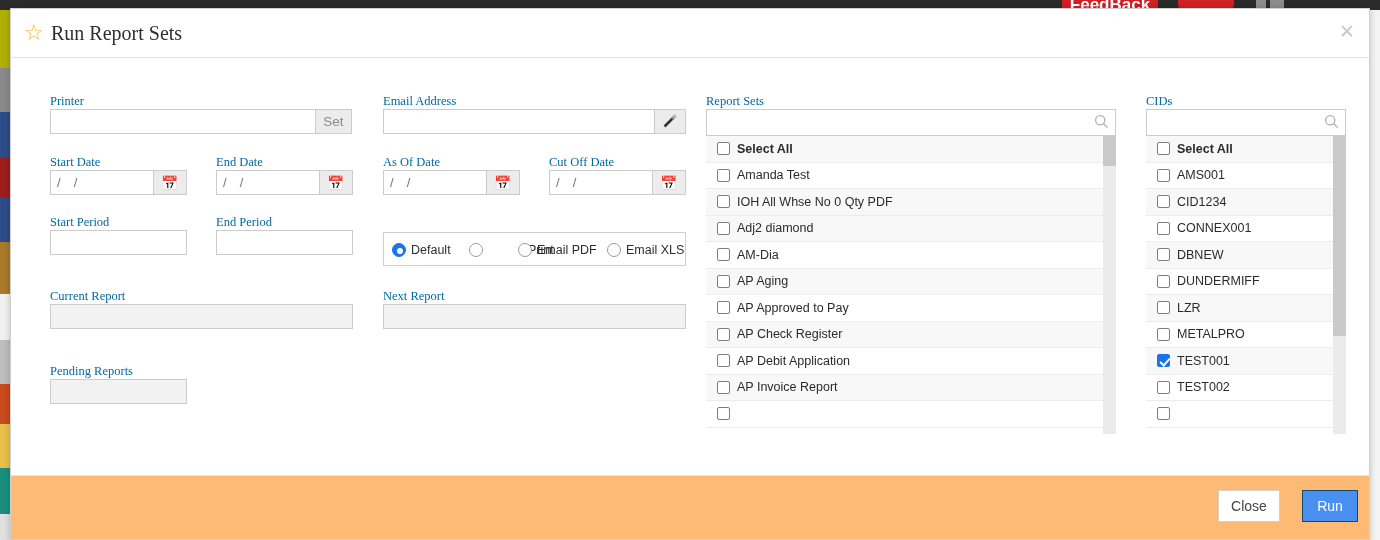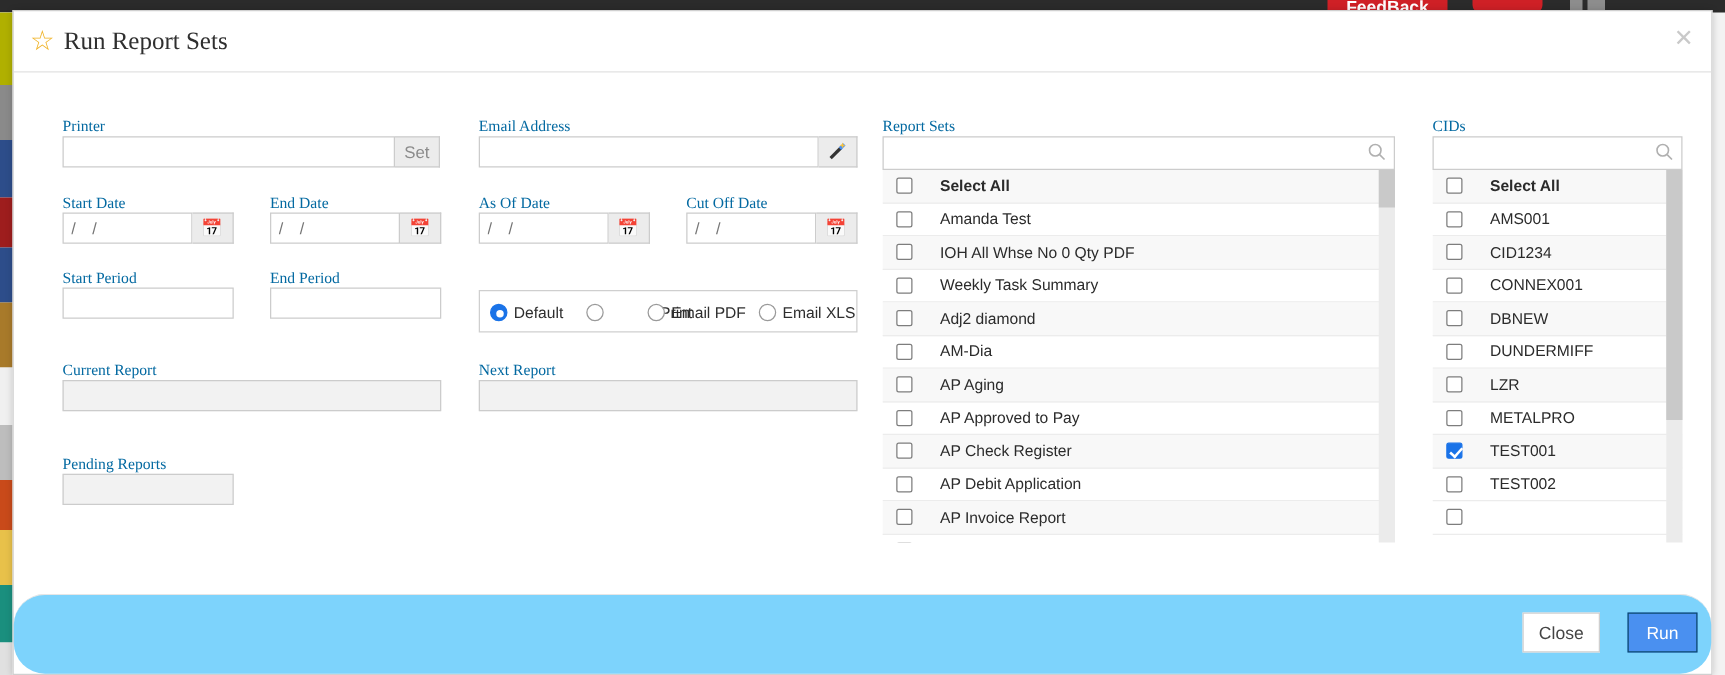--- a/index.html
+++ b/index.html
@@ -18,21 +18,21 @@
   }
   #bg-topbar {
     position: absolute; left: 0; top: 0; width: 1380px; height: 10px;
     background: #2b2b2b;
   }
   #bg-feedback {
     position: absolute; left: 1062px; top: 0px;
     width: 96px; height: 14px;
     background: #cf2026; color: #fff;
     border-radius: 0 0 4px 4px;
-    font-size: 14px; font-weight: bold;
+    font-size: 17px; font-weight: bold;
     text-align: center; line-height: 10px;
     overflow: hidden;
   }
   #bg-redpill {
     position: absolute; left: 1178px; top: 0px;
     width: 56px; height: 11px;
     background: #cf2026; border-radius: 0 0 7px 7px;
   }
   #bg-grid-a { position:absolute; left:1256px; top:0; width:10px; height:10px; background:#8d8d8d; }
   #bg-grid-b { position:absolute; left:1270px; top:0; width:14px; height:10px; background:#8d8d8d; }
@@ -77,22 +77,21 @@
   #modal-close {
     position: absolute; right: 13px; top: 14px;
     width: 18px; height: 18px;
     color: #c9c9c9; font-size: 19px; line-height: 18px;
     text-align: center; cursor: pointer;
   }
   #modal-footer {
     position: absolute; left: 0; bottom: 0;
     width: 100%; height: 64px;
     border-top: 1px solid #e6e6e6;
-    background: #7dd3fc;
-    border-radius: 25px;
+    background: #fdba74;
   }
   #btn-close {
     position: absolute; right: 89px; top: 14px;
     width: 62px; height: 32px;
     background: #fff; border: 1px solid #cfcfcf;
     color: #444; font-size: 14px; cursor: pointer;
     font-family: "Liberation Sans", sans-serif;
   }
   #btn-run {
     position: absolute; right: 11px; top: 14px;
@@ -207,21 +206,21 @@
   .cbox.checked {
     background: #1a73e8; border-color: #1a73e8;
   }
   .cbox.checked::after {
     content: ""; position: absolute;
     left: 4px; top: 0.5px; width: 4px; height: 8px;
     border: solid #fff; border-width: 0 2px 2px 0;
     transform: rotate(42deg);
   }
   .row-label {
-    font-size: 12.5px; color: #2b2b2b; margin-left: 22px; white-space: nowrap;
+    font-size: 12.5px; color: #2b2b2b; margin-left: 7px; white-space: nowrap;
   }
   .scroll-track {
     position: absolute; top: 0; width: 13px;
     background: #ebebeb;
   }
   .scroll-thumb {
     position: absolute; left: 0; width: 13px;
     background: #c9c9c9; cursor: pointer;
   }
 </style>
@@ -350,24 +349,20 @@
           <span class="row-label">Select All</span>
         </div>
         <div class="list-row">
           <span class="cbox"></span>
           <span class="row-label">Amanda Test</span>
         </div>
         <div class="list-row alt">
           <span class="cbox"></span>
           <span class="row-label">IOH All Whse No 0 Qty PDF</span>
         </div>
-        <div class="list-row">
-          <span class="cbox"></span>
-          <span class="row-label">Weekly Task Summary</span>
-        </div>
         <div class="list-row alt">
           <span class="cbox"></span>
           <span class="row-label">Adj2 diamond</span>
         </div>
         <div class="list-row">
           <span class="cbox"></span>
           <span class="row-label">AM-Dia</span>
         </div>
         <div class="list-row alt">
           <span class="cbox"></span>

